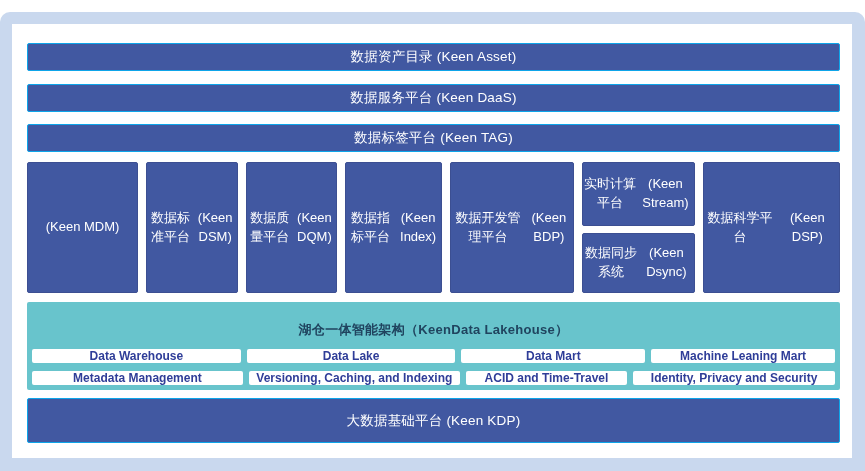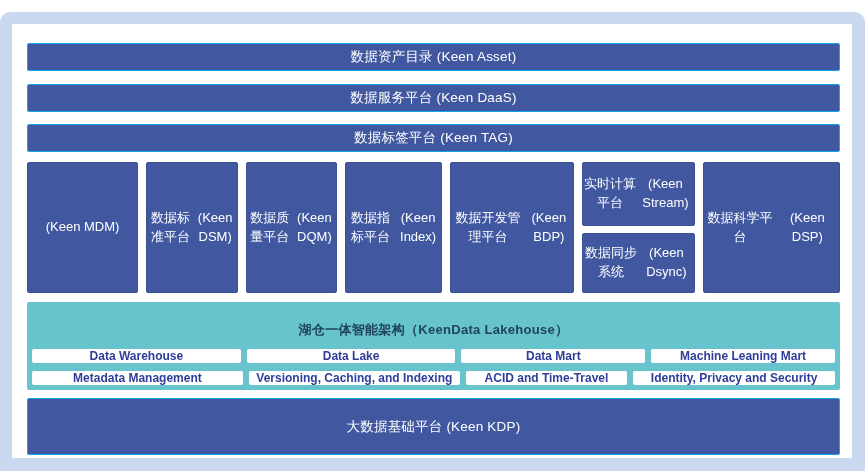--- a/index.html
+++ b/index.html
@@ -102,21 +102,21 @@
     display: flex;
     align-items: center;
     justify-content: center;
     color: #2f3d98;
     font-size: 12px;
     font-weight: bold;
     flex-basis: 0;
     white-space: nowrap;
   }
   .kdp {
-    height: 57px;
+    height: 45px;
   }
 </style>
 </head>
 <body>
 
 <div class="bg-mat"></div>
 <div class="panel"></div>
 
 <div class="content">
 

